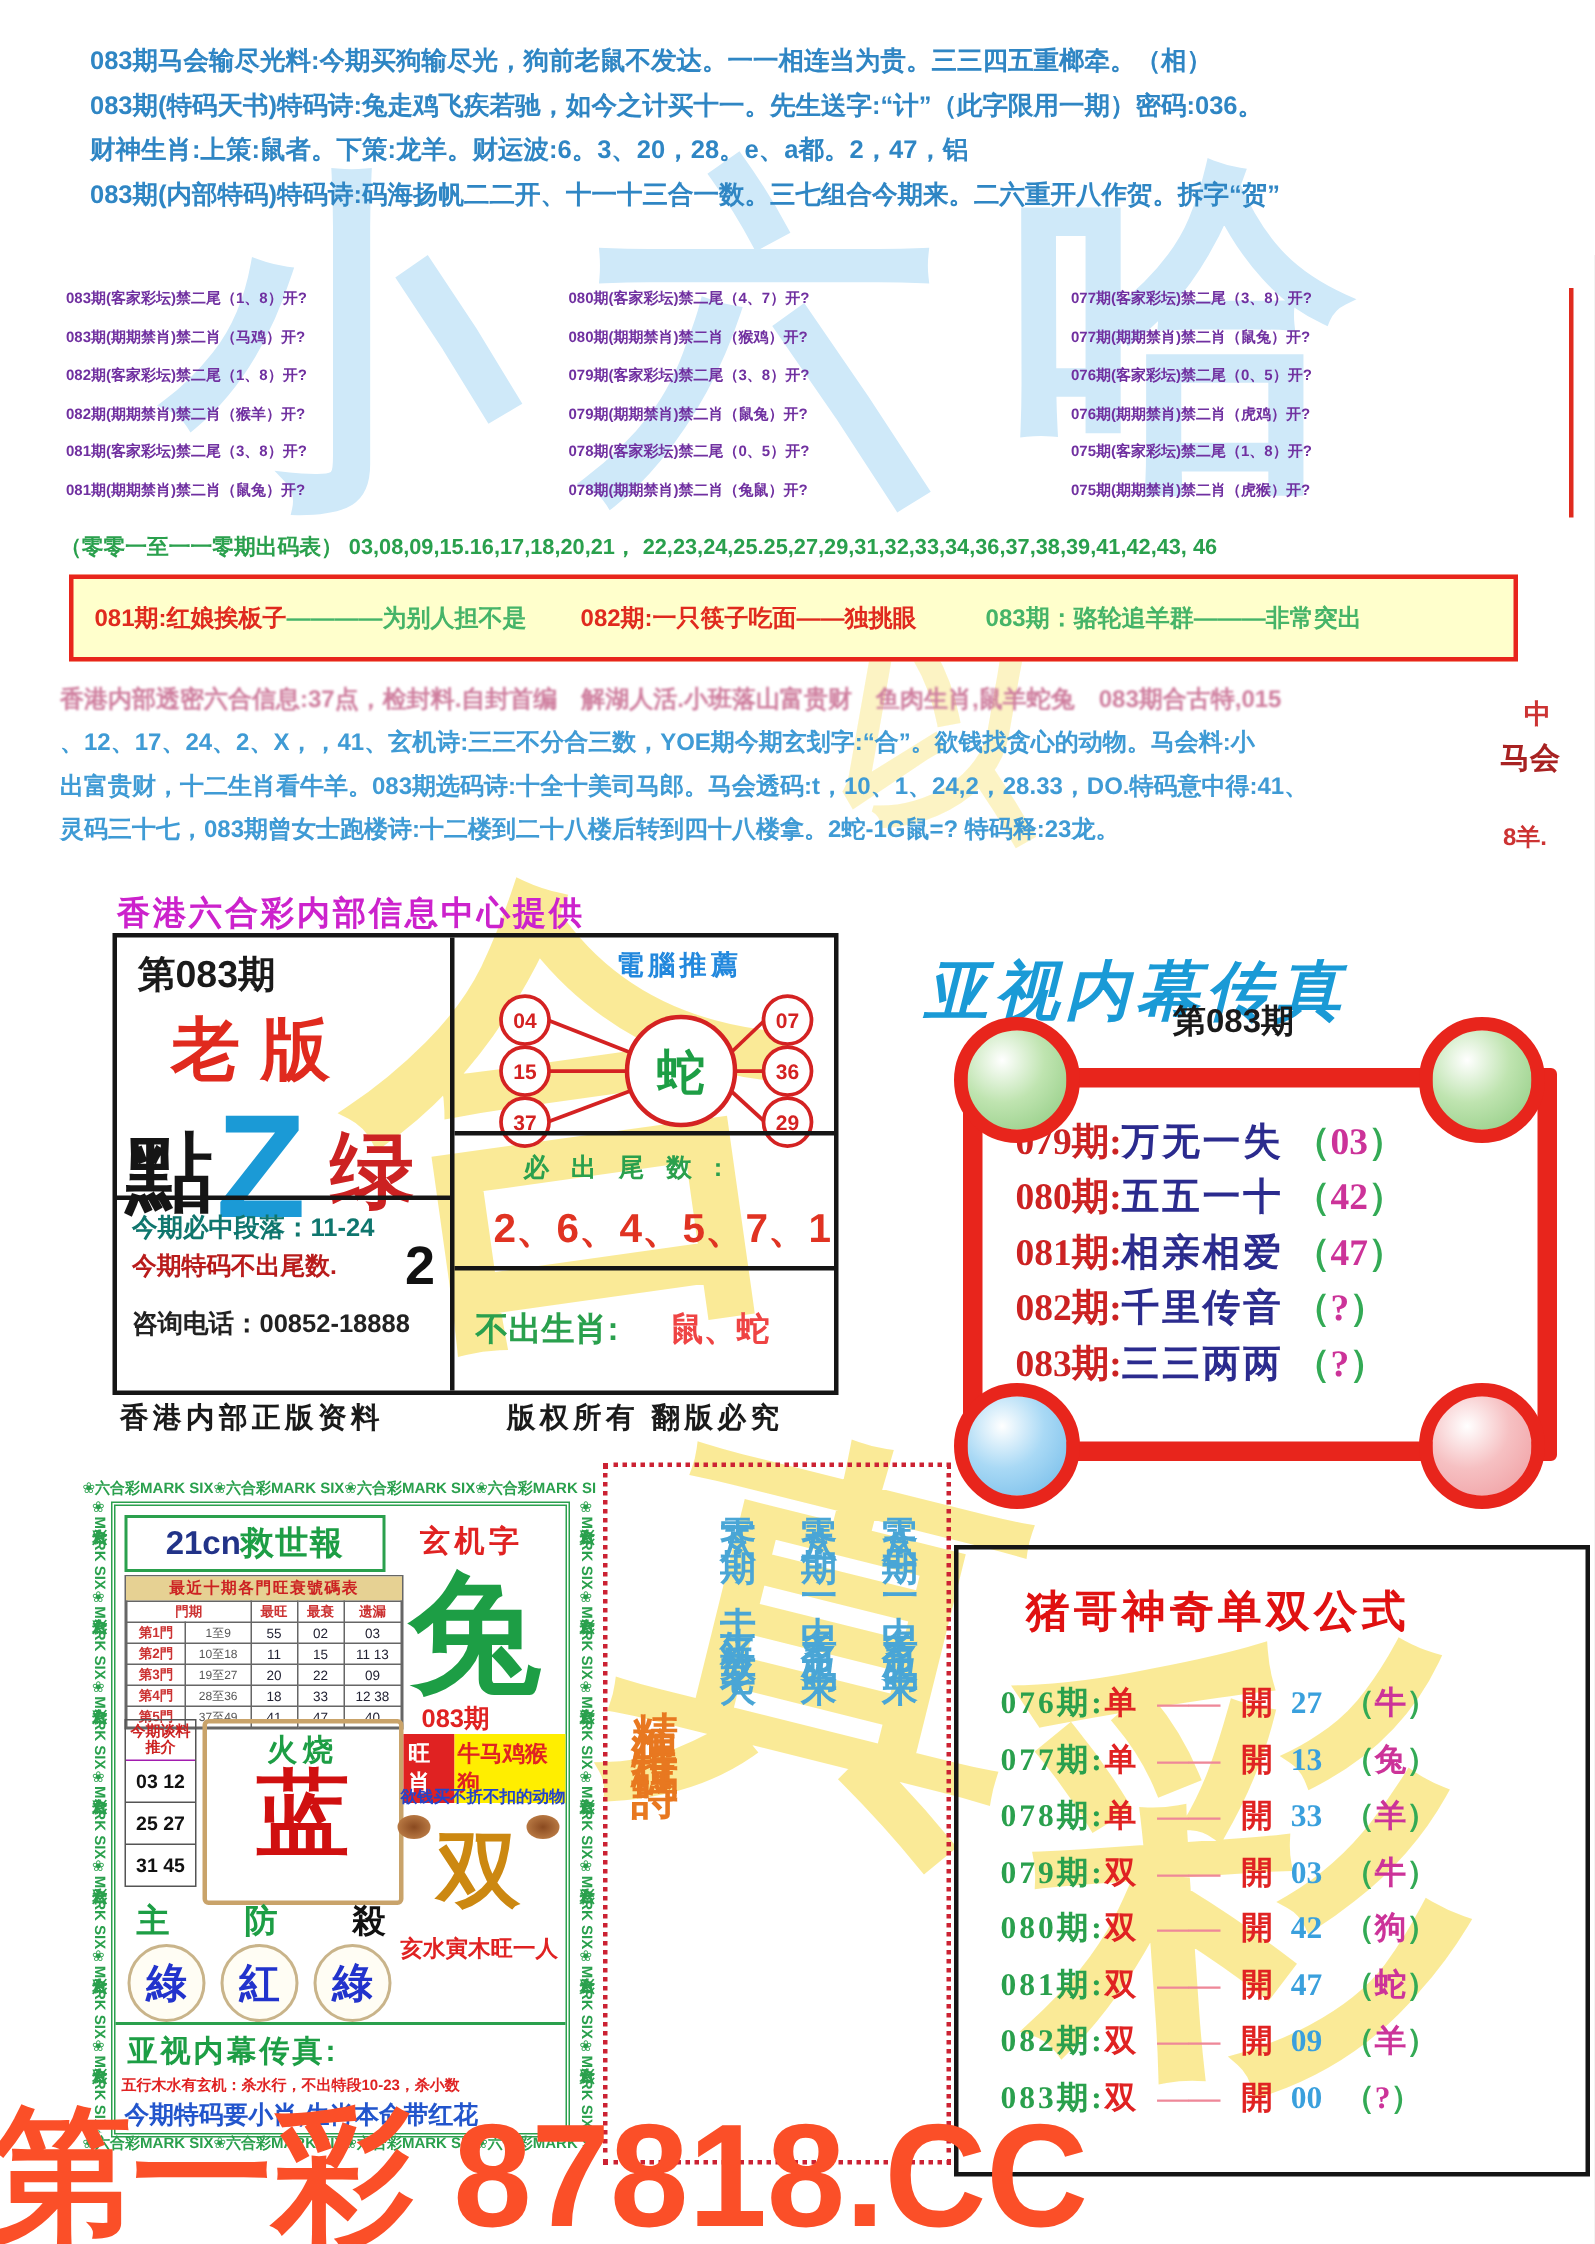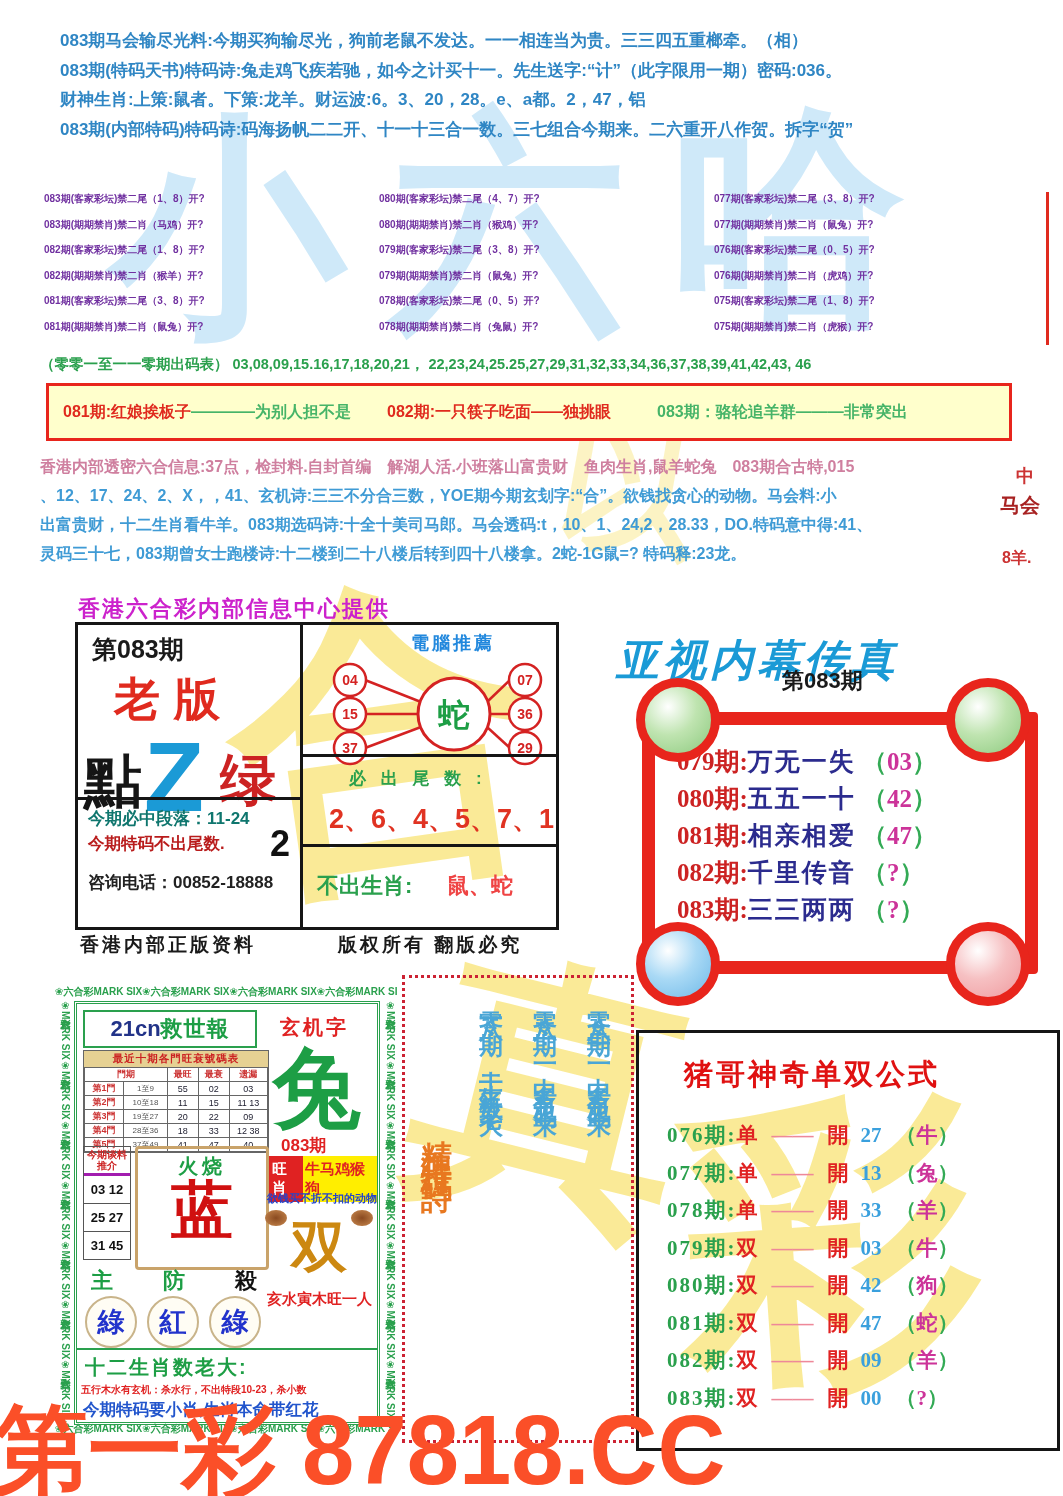--- a/index.html
+++ b/index.html
@@ -109,21 +109,21 @@
             border-collapse:collapse;}
   .ms-table .tt{background:#e6d193;color:#cc2222;font-size:10.5px;font-weight:bold;
                 text-align:center;letter-spacing:1px;padding:1px 0;}
   .ms-table table{width:100%;border-collapse:collapse;}
   .ms-table td,.ms-table th{border:1px solid #666;font-size:9px;text-align:center;
                             padding:0;height:12.2px;color:#223;}
   .ms-table th{color:#cc3333;font-weight:bold;margin-left:38px;}
   .ms-table .door{color:#cc3333;font-weight:bold;} .ms-table .rng{color:#555;font-size:8px;}
   .ms-tui{position:absolute;left:6px;top:142px;width:46px;border:1px solid #555;text-align:center;}
   .ms-tui .h{color:#cc2222;font-size:10px;font-weight:bold;line-height:11px;padding:2px 0;
-             border-bottom:3px solid #a21caf;}
+             border-bottom:1px solid #a21caf;}
   .ms-tui .n{color:#111;font-size:13px;font-weight:bold;border-bottom:1px solid #555;
              padding:6px 0;} .ms-tui .n:last-child{border-bottom:none;}
   .ms-fire{position:absolute;left:58px;top:142px;width:128px;height:118px;
            border:3px solid #c9a36a;border-radius:4px;text-align:center;}
   .ms-fire .f1{color:#1d9e45;font-size:20px;font-weight:bold;margin-top:4px;letter-spacing:4px;}
   .ms-fire .f2{color:#d01010;font-size:62px;font-weight:bold;line-height:60px;}
   .ms-issue{position:absolute;left:204px;top:130px;color:#e02222;font-size:17px;font-weight:bold;}
   .ms-wang{position:absolute;left:192px;top:152px;display:flex;}
   .ms-wang .wl{background:#e02222;color:#fff;font-size:15px;font-weight:bold;padding:4px 3px;}
   .ms-wang .wv{background:#ffee00;color:#e02222;font-size:15px;font-weight:bold;padding:4px 2px;}
@@ -383,21 +383,21 @@
         <span class="g">主</span>
         <span class="g">防</span>
         <span class="k">殺</span>
       </div>
       <div class="ms-circles">
         <div class="ms-circle">綠</div>
         <div class="ms-circle">紅</div>
         <div class="ms-circle">綠</div>
       </div>
       <div class="ms-sx">
-        <div class="t">十二生肖数老大:</div>
+        <div class="t">亚视内幕传真:</div>
         <div class="ms-wx">五行木水有玄机：杀水行，不出特段10-23，杀小数</div>
         <div class="ms-te">今期特码要小肖,生肖本命带红花</div>
       </div>
     </div>
   </div>
 
   <div class="abs poem-box">
     <div class="poem-col" style="right:16px;">零八三期：一中多有灵码来。</div>
     <div class="poem-col" style="right:70px;">零八二期：一中多有灵码来</div>
     <div class="poem-col" style="right:124px;">零八一期：十二生肖数老大。</div>

